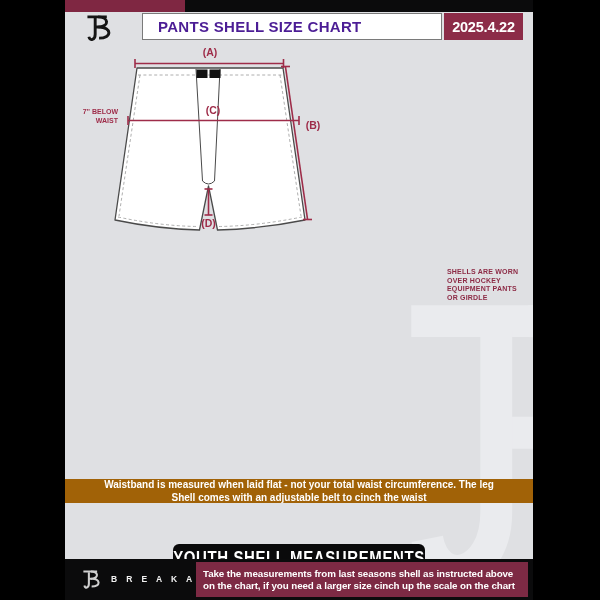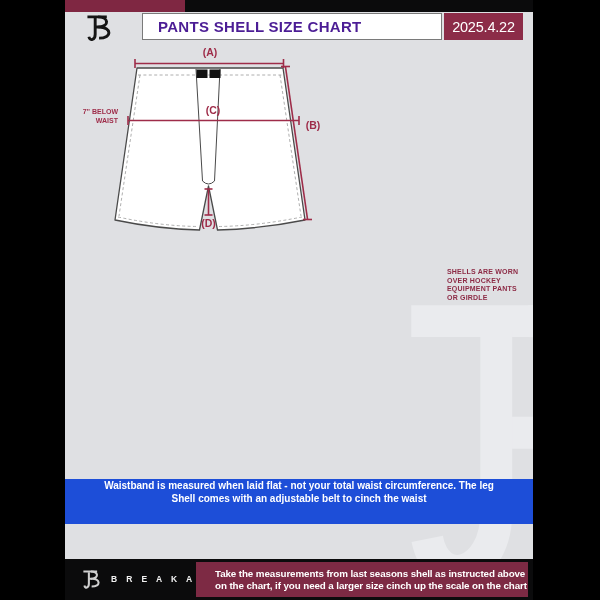--- a/index.html
+++ b/index.html
@@ -18,50 +18,50 @@
   .hdr-logo{position:absolute;left:18px;top:12px;width:36px;height:31px;color:#151515;}
   .title-box{
     position:absolute;left:77px;top:13px;width:300px;height:27px;background:#fff;
     border:1.5px solid #7a7a7a;box-sizing:border-box;display:flex;align-items:center;
   }
   .title-box span{font-size:15px;font-weight:bold;color:#4c1d95;letter-spacing:.3px;padding-left:15px;white-space:nowrap;}
   .date-box{
     position:absolute;left:379px;top:13px;width:79px;height:27px;background:#8c2c48;
     display:flex;align-items:center;justify-content:center;
   }
-  .date-box span{color:#fff;font-weight:normal;font-size:14.5px;letter-spacing:-.2px;}
+  .date-box span{color:#fff;font-weight:bold;font-size:14.5px;letter-spacing:-.2px;}
   
   .shorts-svg{position:absolute;left:15px;top:45px;}
   .photo-caption{position:absolute;left:382px;top:69px;width:86px;color:#8d2b46;font-size:7px;font-weight:bold;line-height:8.6px;letter-spacing:.2px;}
   
   .info-banner{
-    position:absolute;left:0;top:246px;width:468px;height:45px;background:#1d4ed8;
+    position:absolute;left:0;top:246px;width:468px;height:24px;background:#a16207;
     color:#fff;text-align:center;font-weight:bold;font-size:10px;line-height:13px;
-    display:flex;flex-direction:column;
+    display:flex;flex-direction:column;justify-content:center;
   }
   .info-banner div{white-space:nowrap;}
   
   .sec-banner{
     position:absolute;left:109px;width:250px;height:25px;background:#0a0a0b;border-radius:5px;
     display:flex;align-items:center;justify-content:center;box-shadow:0 0 0 1px #0a0a0b;
   }
   .sec-banner span{color:#fff;font-weight:bold;font-size:15px;letter-spacing:.6px;display:inline-block;transform:scaleY(1.18);white-space:nowrap;}
   
   .watermark{position:absolute;left:330px;top:268px;color:#eaebee;z-index:0;}
   .z{position:relative;z-index:1;}
   
   .footer{position:absolute;left:0;top:559px;width:468px;height:41px;background:#0b0b0c;}
   .ftr-logo{position:absolute;left:16px;top:9px;width:24px;height:22px;color:#cfcfcf;}
   .brand{position:absolute;left:46px;top:15px;color:#f2f2f2;font-size:8.5px;font-weight:bold;letter-spacing:3.4px;white-space:nowrap;}
   .ftr-note{
     position:absolute;left:131px;top:3px;width:332px;height:35px;background:#7d2a44;
     color:#fff;font-weight:bold;font-size:9.8px;line-height:11.8px;padding-top:1px;
     display:flex;flex-direction:column;justify-content:center;box-sizing:border-box;padding-left:7px;
   }
-  .ftr-note div{white-space:nowrap;letter-spacing:-.1px;margin-left:12px;}
+  .ftr-note div{white-space:nowrap;letter-spacing:-.1px;}
 </style>
 </head>
 <body>
 
 <svg width="0" height="0" style="position:absolute">
   <defs>
     <symbol id="bway-logo" viewBox="0 0 30 32">
       <g fill="none" stroke="currentColor" stroke-width="3" stroke-linejoin="round">
         <path d="M1 5 H21"></path>
         <path d="M12 5 C23 5 24 15 13 15.5 C26 15.5 27 27 13 27"></path>

